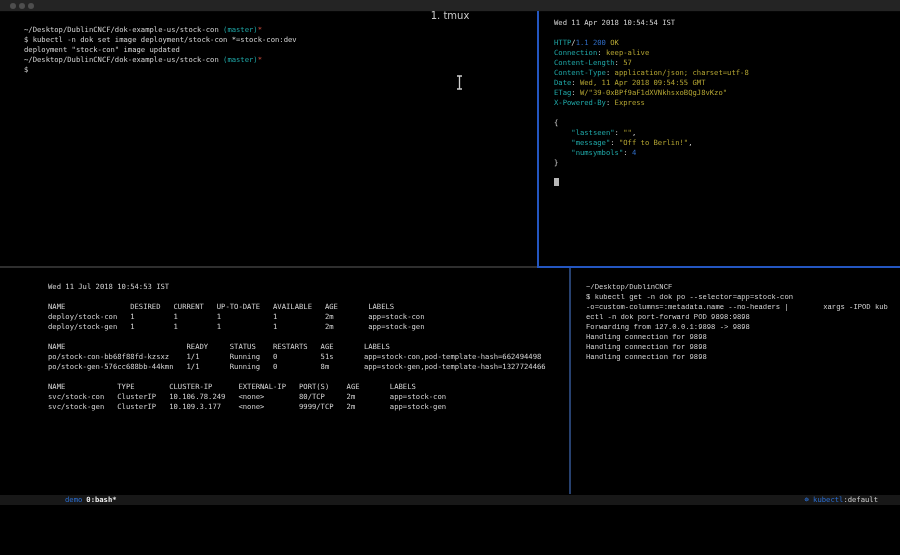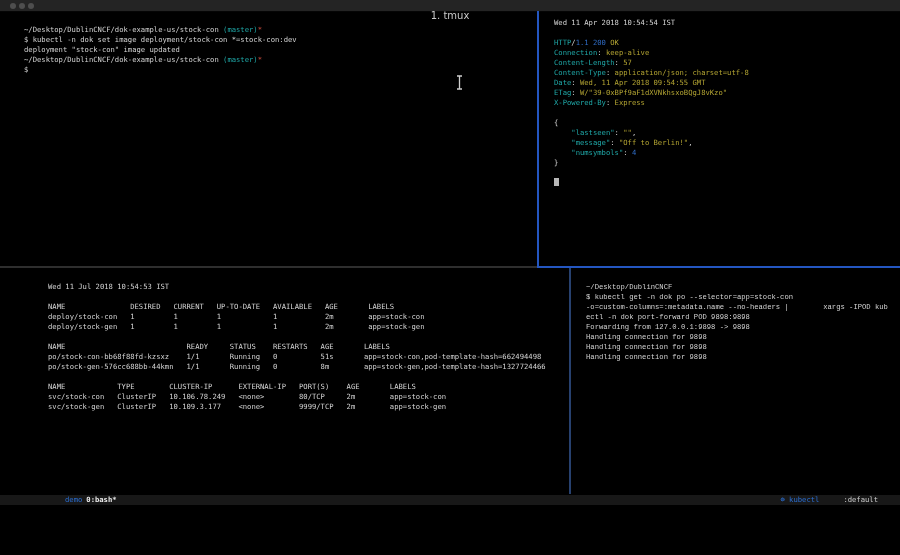--- a/index.html
+++ b/index.html
@@ -44,21 +44,21 @@
   
   .statusbar {
     position:absolute; left:0; top:495px; width:900px; height:10px;
     background:#181818; font-size:7.2px; line-height:10px;
   }
   .sb-left  { position:absolute; left:36px; top:0;margin-left:29px; }
   .session  { color:#2b6fd4; }
   .winlabel { color:#ececec; font-weight:bold; margin-left:4px; }
   .sb-right { position:absolute; right:22px; top:0; }
   .kicon, .kctx { color:#2b6fd4; }
-  .kns { color:#cfcfcf;margin-left:24px; }
+  .kns { color:#cfcfcf; }
   
   .mousecursor { position:absolute; left:455px; top:75px; }
 </style>
 </head>
 <body>
 
 <div class="screen">
 
   <div class="titlebar">
     <div class="dots">

